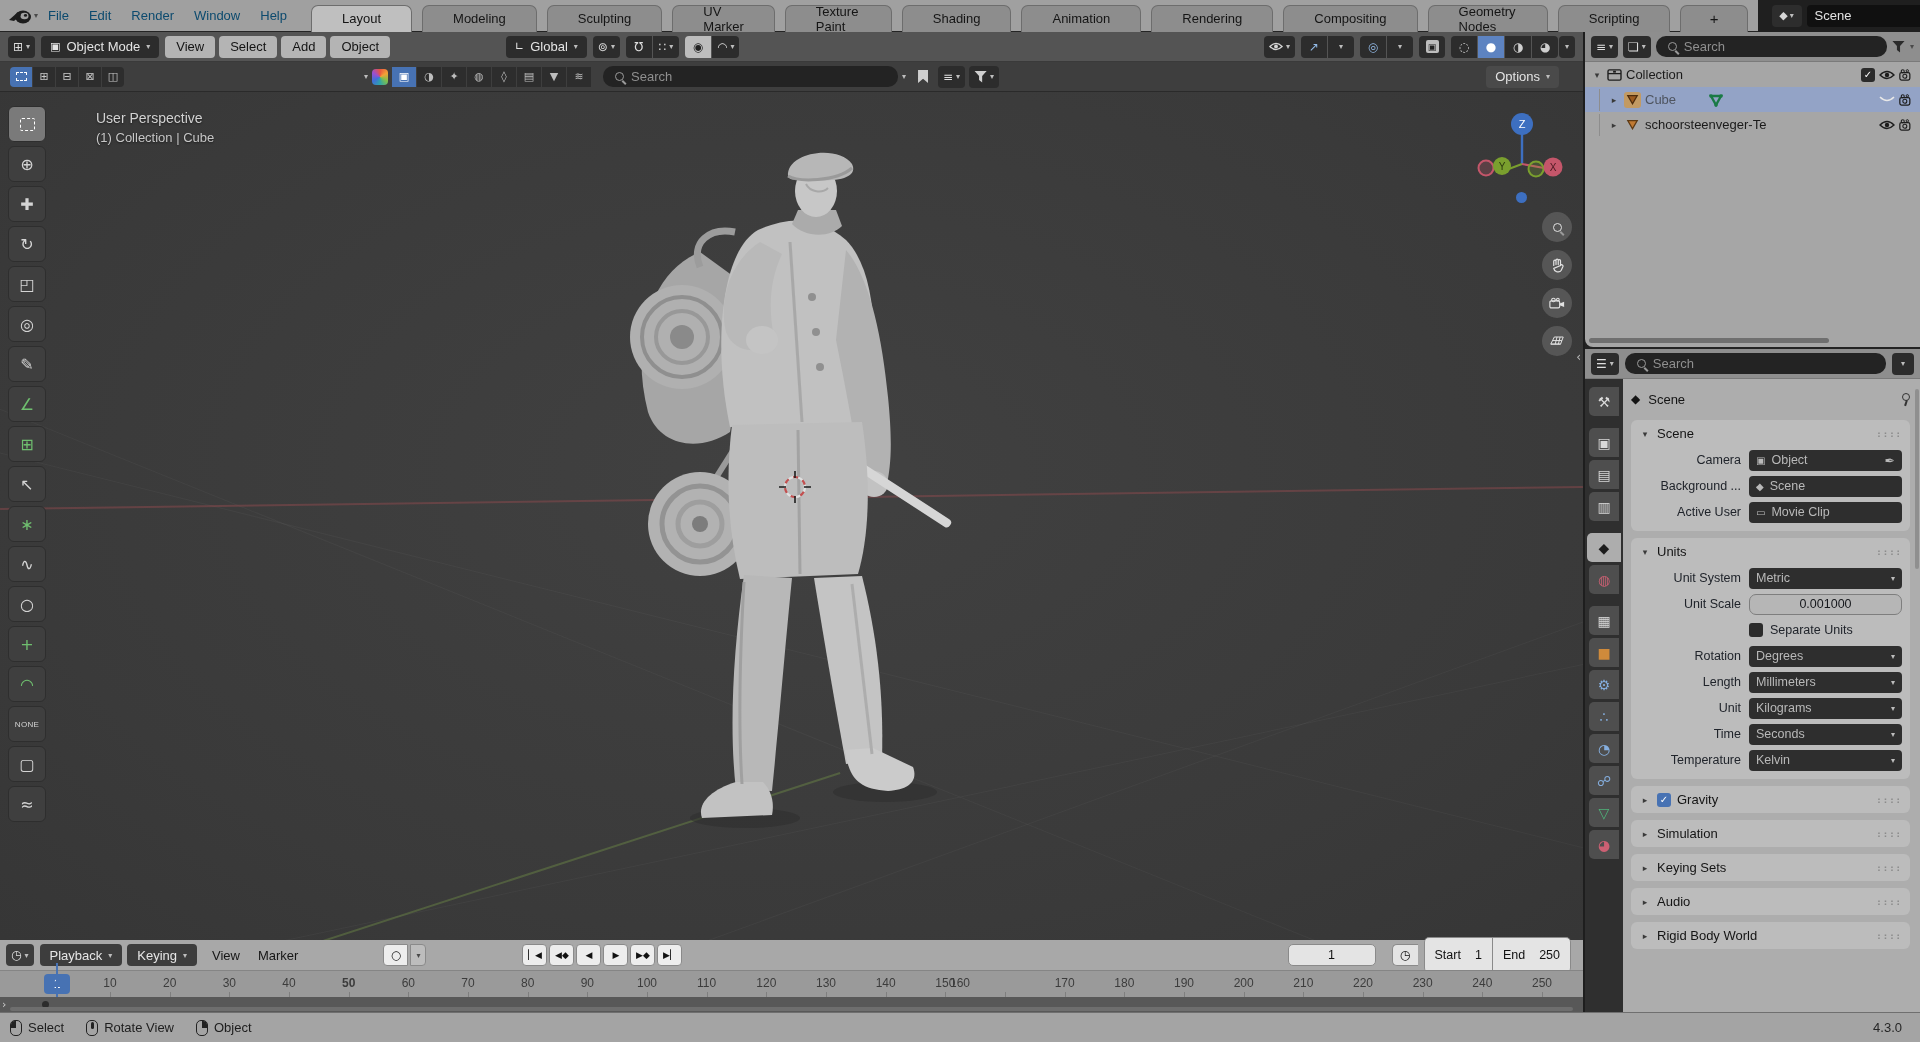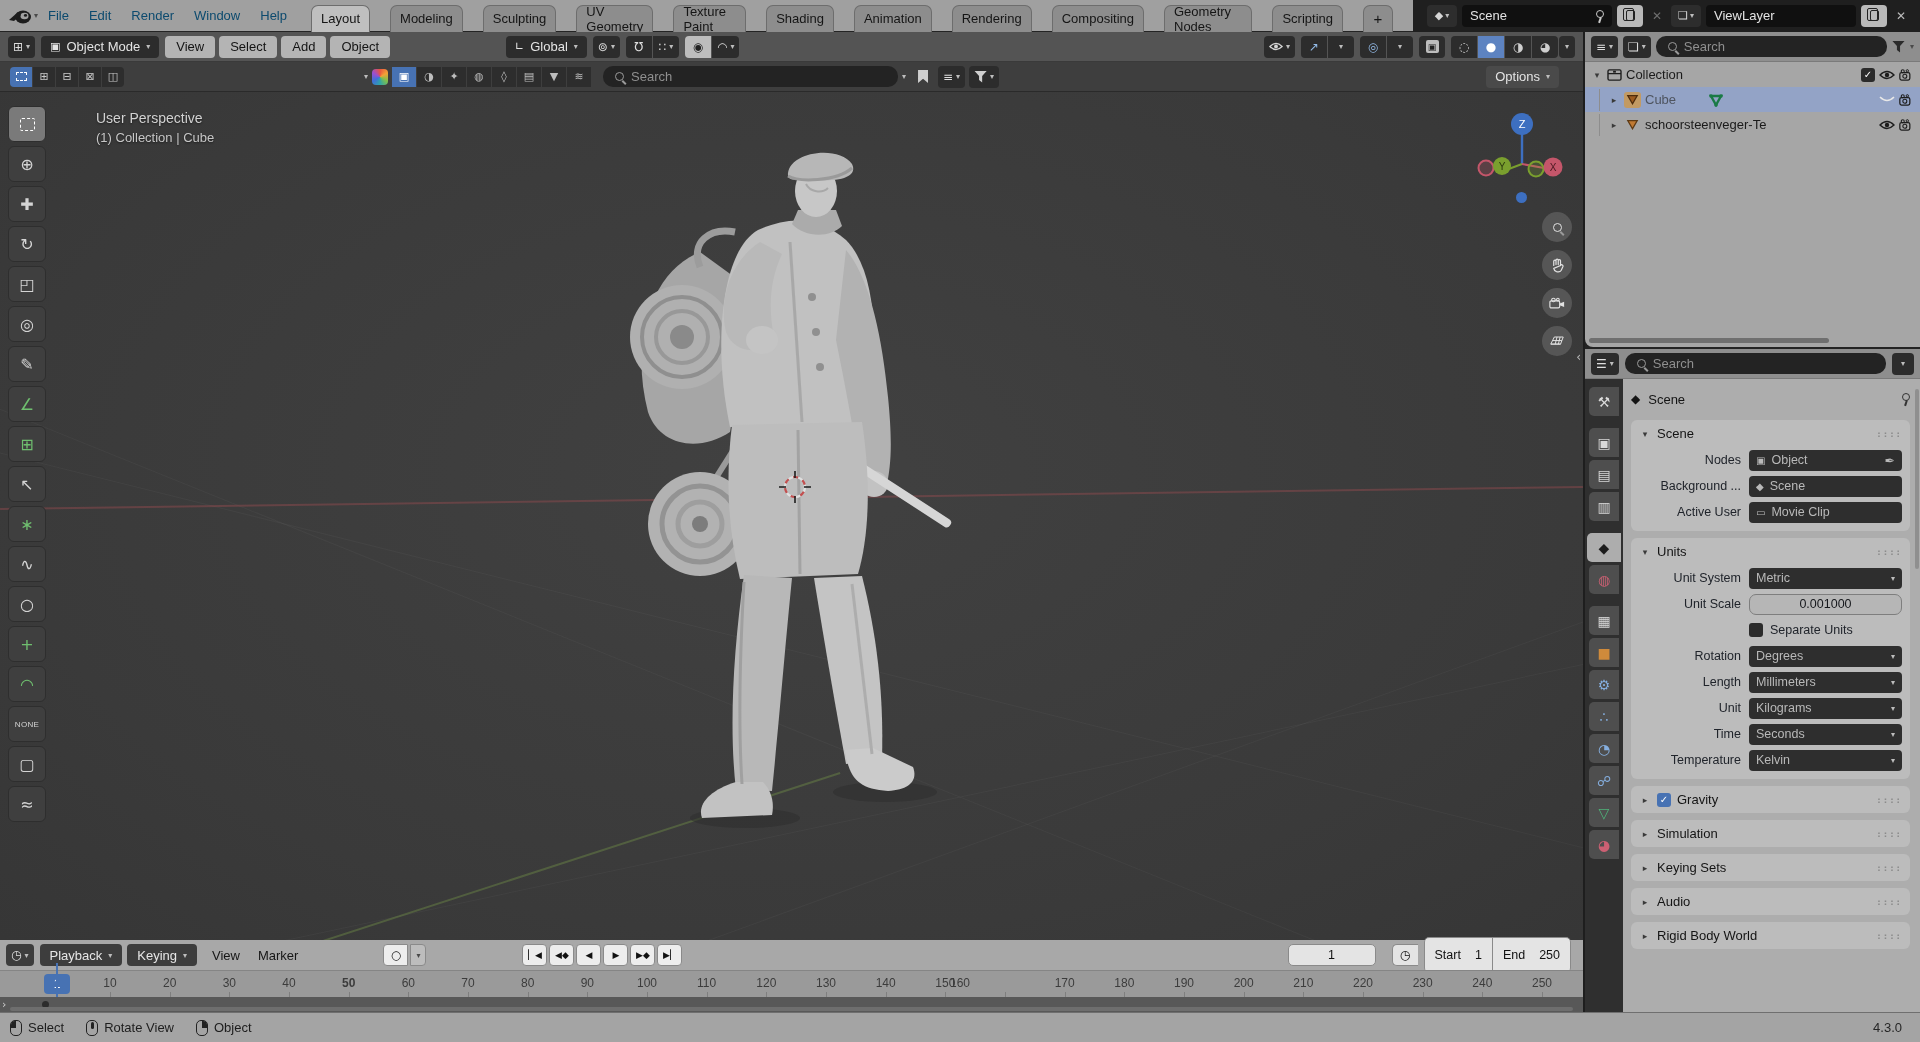--- a/index.html
+++ b/index.html
@@ -5,21 +5,21 @@
   * { margin:0; padding:0; box-sizing:border-box; user-select:none; }
   html,body { width:1920px; height:1042px; background:#202020; font-family:"Liberation Sans",sans-serif; }
   #app { position:relative; width:1920px; height:1042px; background:#232323; overflow:hidden; color:#1b1b1b; }
   .g { font-family:"DejaVu Sans",sans-serif; }
 
   
   .topbar { position:absolute; left:0; top:0; width:1920px; height:32px; background:#a0a0a0; display:flex; align-items:center; border-bottom:1px solid #242424; }
   .blender-logo { width:30px; height:22px; margin-left:8px; display:flex; align-items:center; }
   .tmenu { font-size:13px; color:#0c4a6e; padding:0 10px; height:24px; display:flex; align-items:center; border-radius:4px; }
   .tabs { display:flex; align-items:flex-end; height:32px; margin-left:14px; }
-  .tab { height:27px; padding:0 9px; display:flex; align-items:center; font-size:13px; color:#151515; background:#8d8d8d; border:1px solid #6d6d6d; border-bottom:none; border-radius:7px 7px 0 0; margin-right:20px; }
+  .tab { height:27px; padding:0 30px; display:flex; align-items:center; font-size:13px; color:#151515; background:#8d8d8d; border:1px solid #6d6d6d; border-bottom:none; border-radius:7px 7px 0 0; margin-right:10px; }
   .tab.active { background:#bfbfbf; }
   .tab.addtab { min-width:30px; justify-content:center; font-size:15px; }
   .topbar-right { margin-left:auto; height:32px; background:#1f1f1f; display:flex; align-items:center; gap:5px; padding:0 10px 0 14px; }
   .idtile { height:22px; min-width:30px; background:#2d2d2d; border-radius:4px; display:flex; align-items:center; justify-content:center; gap:2px; color:#d6d6d6; font-size:11px; padding:0 4px; }
   .idfield { height:22px; width:150px; background:#101010; border-radius:4px; display:flex; align-items:center; color:#e3e3e3; font-size:13px; padding:0 8px; gap:6px; }
   .idfield .fname { flex:1; }
   .whitetile { height:22px; width:26px; background:#b9b9b9; border-radius:4px; display:flex; align-items:center; justify-content:center; }
   .xdim { color:#6f6f6f; font-size:12px; width:18px; text-align:center; }
   .caret { font-size:8px; color:#bdbdbd; }
   .caret.dk { color:#4a4a4a; }
@@ -169,21 +169,21 @@
         <div class="tmenu">File</div>
         <div class="tmenu">Edit</div>
         <div class="tmenu">Render</div>
         <div class="tmenu">Window</div>
         <div class="tmenu">Help</div>
       </div>
     <div class="tabs" id="tb-tabs">
         <div class="tab active">Layout</div>
         <div class="tab">Modeling</div>
         <div class="tab">Sculpting</div>
-        <div class="tab">UV Geometry</div>
+        <div class="tab">UV Marker</div>
         <div class="tab">Texture Paint</div>
         <div class="tab">Shading</div>
         <div class="tab">Animation</div>
         <div class="tab">Rendering</div>
         <div class="tab">Compositing</div>
         <div class="tab">Geometry Nodes</div>
         <div class="tab">Scripting</div>
         <div class="tab addtab">+</div>
       </div>
     <div class="topbar-right">
@@ -705,21 +705,21 @@
       </div>
 
       <div class="panel">
         <div class="panel-h">
           <span class="exp g">▾</span>
           <span>Scene</span>
           <span class="grip">::::</span>
         </div>
         <div id="scenefields">
             <div class="frow">
-              <span class="lab">Nodes</span>
+              <span class="lab">Camera</span>
               <div class="dfield">
                 <span class="g" style="font-size: 10px;">▣</span>
                 <span class="val">Object</span>
                 <span class="g">✒</span>
               </div>
             </div>
             <div class="frow">
               <span class="lab">Background ...</span>
               <div class="dfield">
                 <span class="g" style="font-size: 10px;">◆</span>

